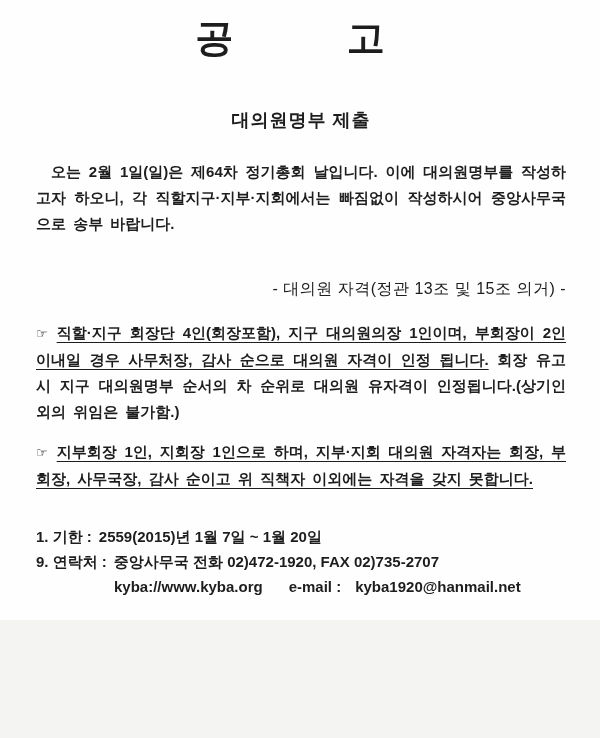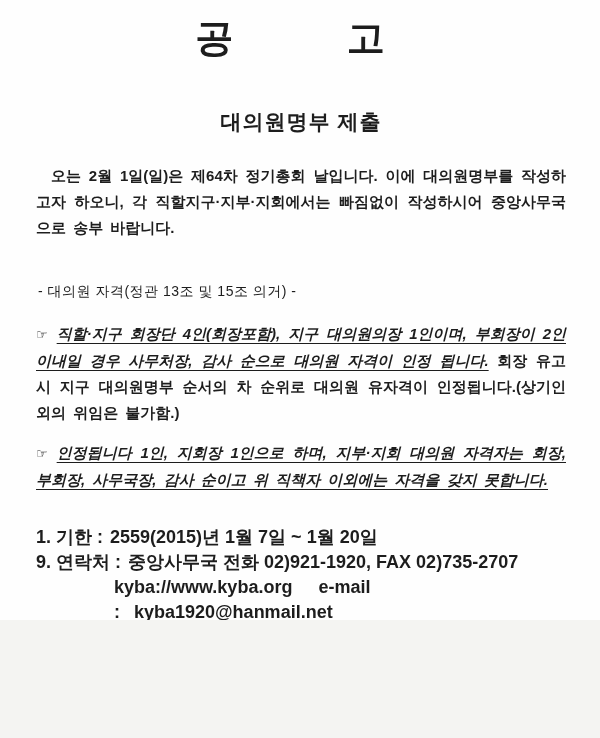--- a/index.html
+++ b/index.html
@@ -24,63 +24,63 @@
     transform:translateX(-10px);
     font-size:38px;
     font-weight:800;
     letter-spacing:2px;
     word-spacing:2.6em;   
     line-height:1.2;
   }
   .doc-subtitle{
     margin:46px 0 0;
     text-align:center;
-    font-size:21px;
+    font-size:18px;
     font-weight:800;
     letter-spacing:1px;
   }
   
   .intro{
     margin:27px 0 8px;
     font-size:15px;
     font-weight:600;
     line-height:26px;
     text-align:justify;
     text-indent:15px;
     word-spacing:3px;
   }
   .qual-heading{
     margin:42px 0 0 2px;
-    font-size:14px;
+    font-size:16px;
     font-weight:400;
     letter-spacing:.5px;
+    text-align:right;
   }
   .qual{
     font-size:15px;
     font-weight:600;
     line-height:26px;
     text-align:justify;
     word-spacing:3px;
   }
   .qual.first{margin:20px 0 0;}
   .qual.second{margin:14px 0 0;}
   .qual .marker{
     font-weight:400;
     font-size:13px;
     margin-right:9px;
   }
   .qual .ul{
     text-decoration:underline;
     text-underline-offset:4px;
-    font-style:italic;
   }
   
   .details{
     margin:32px 0 0;
-    font-size:18px;
+    font-size:15px;
     font-weight:700;
     line-height:25px;
   }
   .detail-row .lbl{margin-right:7px;}
   .detail-row .note{
     font-weight:400;
     letter-spacing:.3px;
   }
   .links-row{padding-left:78px;}
   .links-row .email-label{margin:0 14px 3px 26px;}
@@ -120,29 +120,29 @@
 
   <p class="intro">오는 2월 1일(일)은 제64차 정기총회 날입니다. 이에 대의원명부를 작성하고자 하오니, 각 직할지구·지부·지회에서는 빠짐없이 작성하시어 중앙사무국으로 송부 바랍니다.</p>
 
   <p class="qual-heading">- 대의원 자격(정관 13조 및 15조 의거) -</p>
 
   <p class="qual first">
     <span class="marker">☞</span><span class="ul">직할·지구 회장단 4인(회장포함), 지구 대의원의장 1인이며, 부회장이 2인 이내일 경우 사무처장, 감사 순으로 대의원 자격이 인정 됩니다.</span><span> 회장 유고시 지구 대의원명부 순서의 차 순위로 대의원 유자격이 인정됩니다.(상기인 외의 위임은 불가함.)</span>
   </p>
 
   <p class="qual second">
-    <span class="marker">☞</span><span class="ul">인정됩니다 1인, 지회장 1인으로 하며, 지부·지회 대의원 자격자는 회장, 부회장, 사무국장, 감사 순이고 위 직책자 이외에는 자격을 갖지 못합니다.</span><span></span>
+    <span class="marker">☞</span><span class="ul">지부회장 1인, 지회장 1인으로 하며, 지부·지회 대의원 자격자는 회장, 부회장, 사무국장, 감사 순이고 위 직책자 이외에는 자격을 갖지 못합니다.</span><span></span>
   </p>
 
   <div class="details">
     <div class="detail-row">
       <span class="lbl">1. 기한 :</span><span>2559(2015)년 1월 7일 ~ 1월 20일</span><span class="note"></span>
     </div>
     <div class="detail-row">
-      <span class="lbl">9. 연락처 :</span><span>중앙사무국 전화 02)921-1920, FAX 02)735-2707</span><span class="note"></span>
+      <span class="lbl">9. 연락처 :</span><span>중앙사무국 전화 02)472-1920, FAX 02)735-2707</span><span class="note"></span>
     </div>
     <div class="links-row">
       <span>kyba://www.kyba.org</span><span class="email-label">e-mail :</span><span>kyba1920@hanmail.net</span>
     </div>
   </div>
 
   <p class="date-line">불기 2559(2015)년 1월 7일</p>
 
   <div class="seal" style="--seal-color: #c0392b;">
     <svg viewBox="0 0 97 94" aria-hidden="true">

